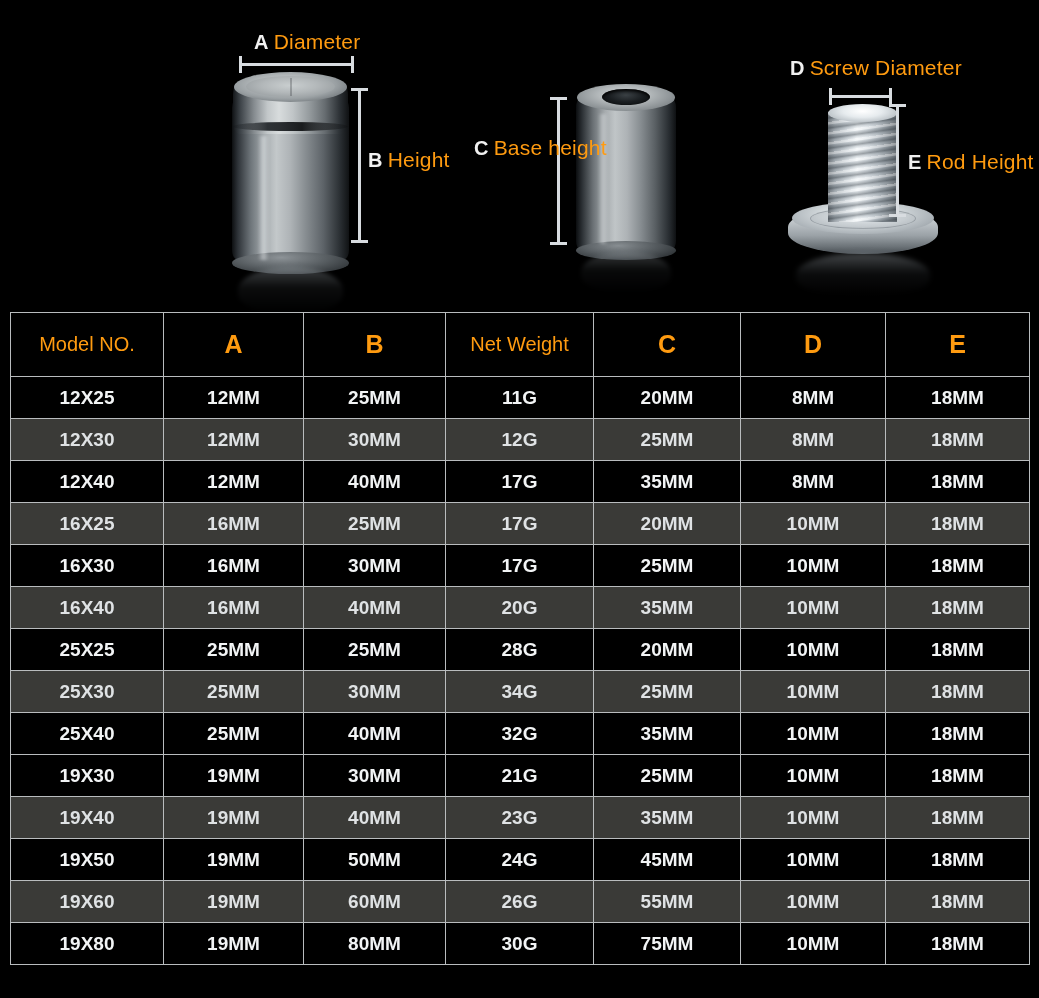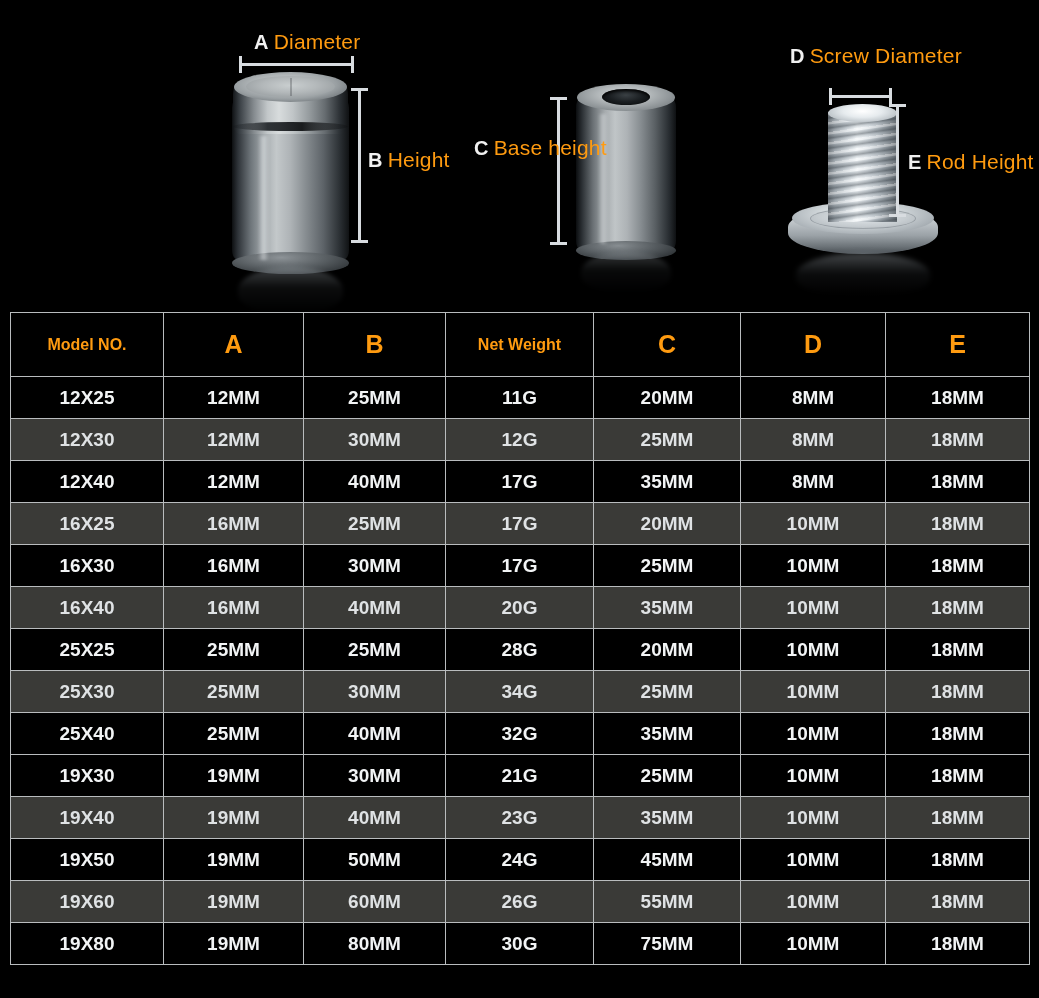--- a/index.html
+++ b/index.html
@@ -234,21 +234,21 @@
     text-align: center;
     vertical-align: middle;
   }
   table.spec th {
     height: 64px;
     background: #000000;
     color: #ff9b10;
     font-size: 25px;
     font-weight: bold;
   }
-  table.spec th.wordy { font-size: 16px; font-weight: bold; }
+  table.spec th.wordy { font-size: 20px; font-weight: normal; }
 
   table.spec td {
     height: 42px;
     font-size: 19px;
     font-weight: bold;
     color: #f2f4f5;
     background: #000000;
   }
   table.spec tr.alt td {
     background: #3a3a37;
@@ -312,21 +312,21 @@
   </div>
 
   <div class="label" style="left:332px; top:148px;">
     <span class="ltr">B</span><span class="txt">Height</span>
   </div>
 
   <div class="label" style="left:438px; top:136px;">
     <span class="ltr">C</span><span class="txt">Base height</span>
   </div>
 
-  <div class="label" style="left:754px; top:44px;">
+  <div class="label" style="left:754px; top:56px;">
     <span class="ltr">D</span><span class="txt">Screw Diameter</span>
   </div>
 
   <div class="label" style="left:872px; top:150px;">
     <span class="ltr">E</span><span class="txt">Rod Height</span>
   </div>
 </div>
 
 <div class="table-wrap">
   <table class="spec">

